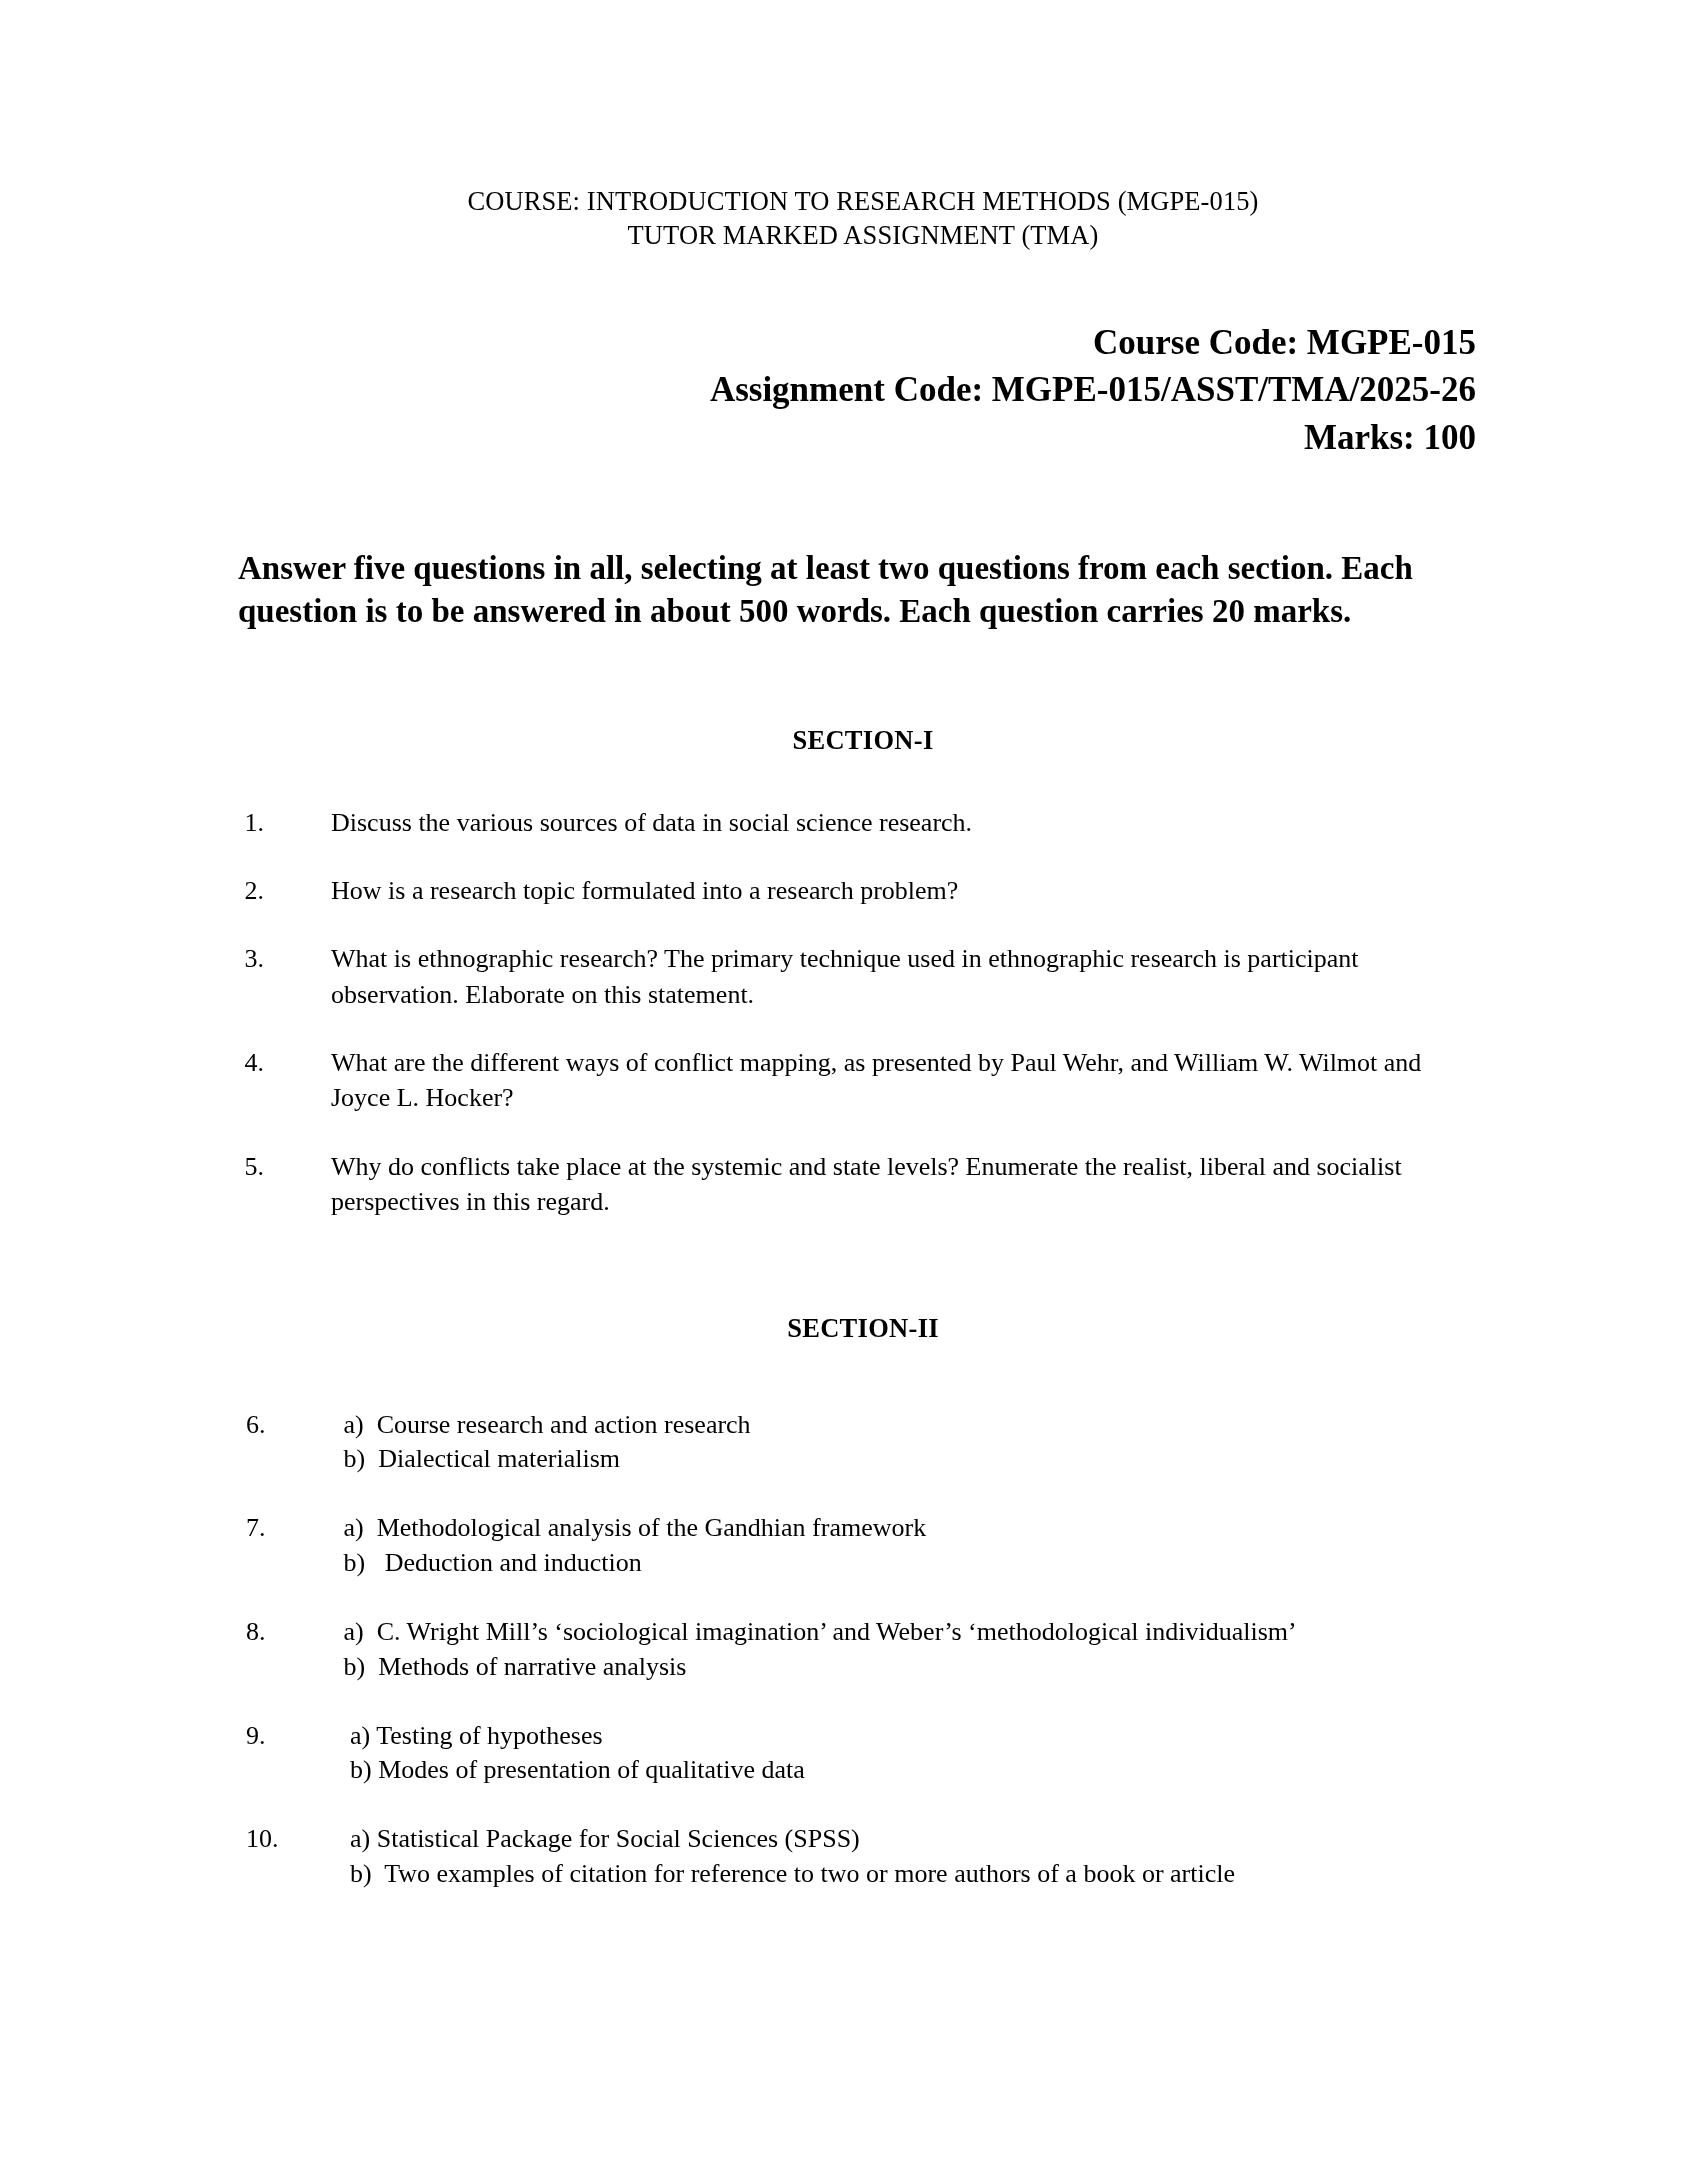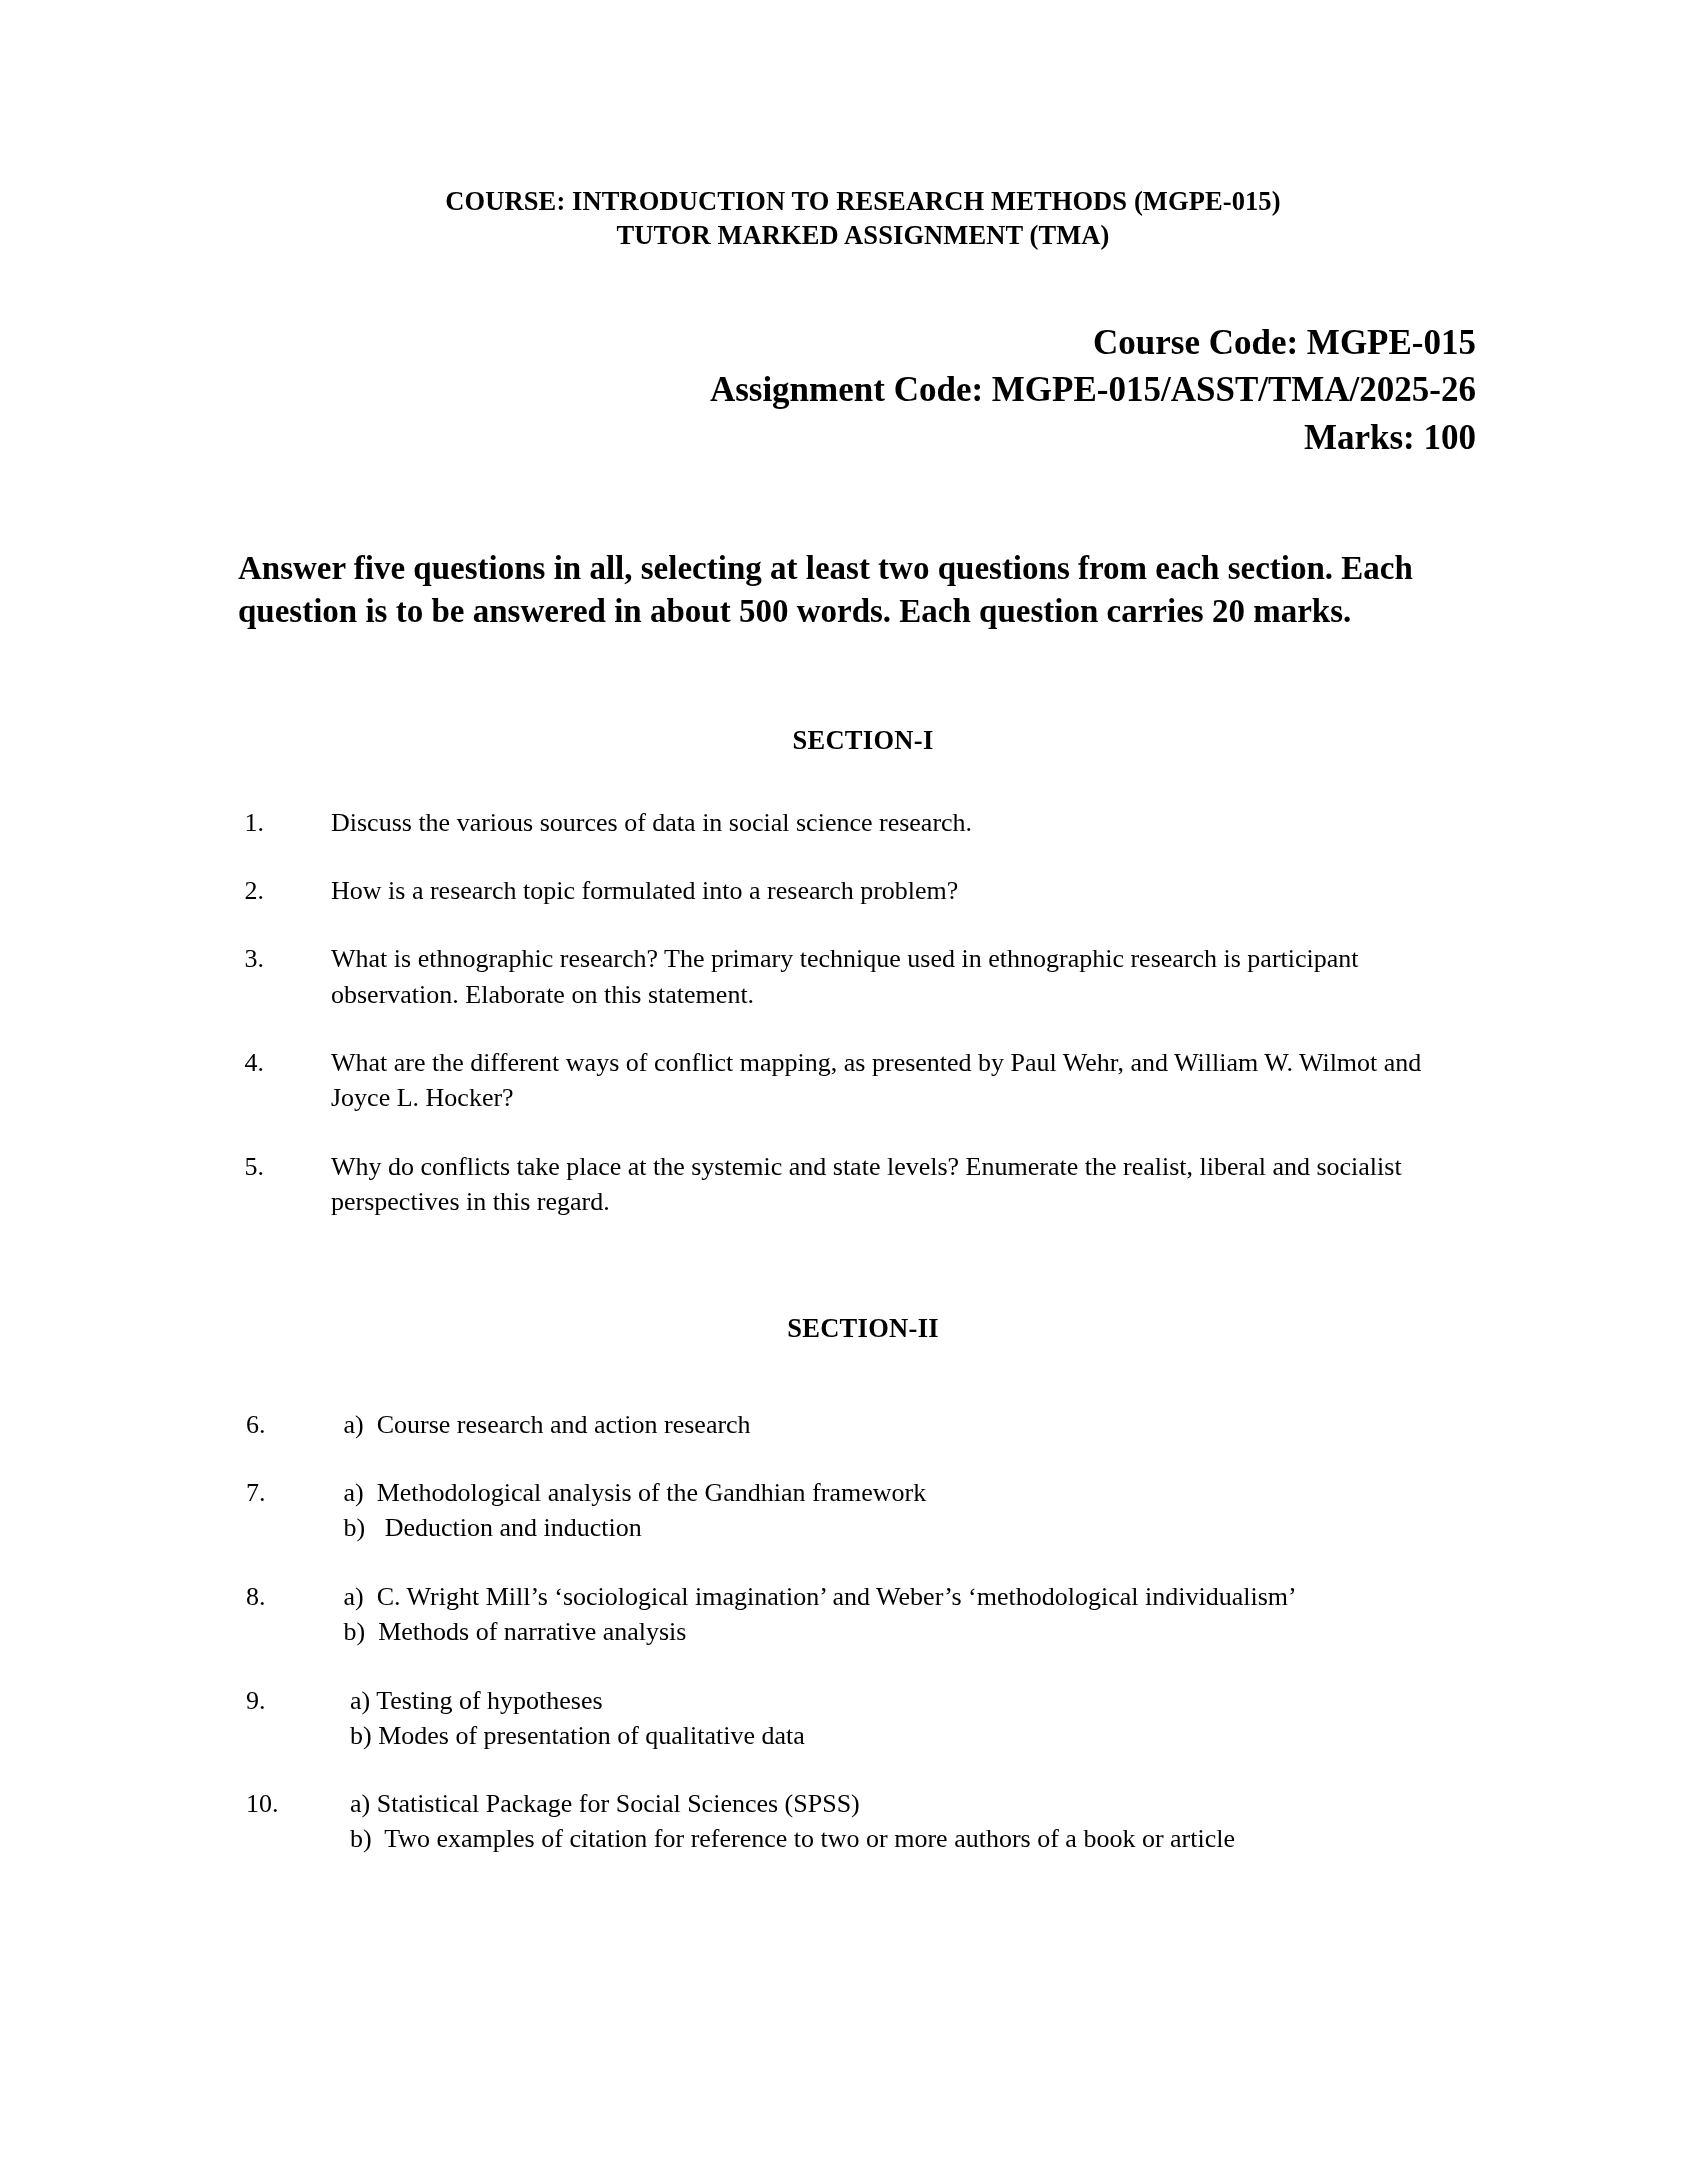--- a/index.html
+++ b/index.html
@@ -23,21 +23,21 @@
     background: #ffffff;
   }
   .content {
     position: absolute;
     left: 238px;
     top: 185px;
     width: 1250px;
   }
   .title-block {
     text-align: center;
-    font-weight: bold;
+    font-weight: normal;
     font-size: 26.5px;
     line-height: 1.28;
     letter-spacing: 0.1px;
   }
   .title-line {
     display: block;
   }
   .codes {
     margin-top: 66px;
     text-align: right;
@@ -161,20 +161,21 @@
     </div>
 
     <div class="section-head section-2-head">SECTION-II</div>
 
 
     <div class="qlist2">
       <div class="qrow2">
         <div class="qnum2">6.</div>
         <div class="qsubs">
           <span class="qsub"> a)  Course research and action research</span>
+          <span class="qsub"> b)  Dialectical materialism</span>
         </div>
       </div>
       <div class="qrow2">
         <div class="qnum2">7.</div>
         <div class="qsubs">
           <span class="qsub"> a)  Methodological analysis of the Gandhian framework</span>
           <span class="qsub"> b)   Deduction and induction</span>
         </div>
       </div>
       <div class="qrow2">

